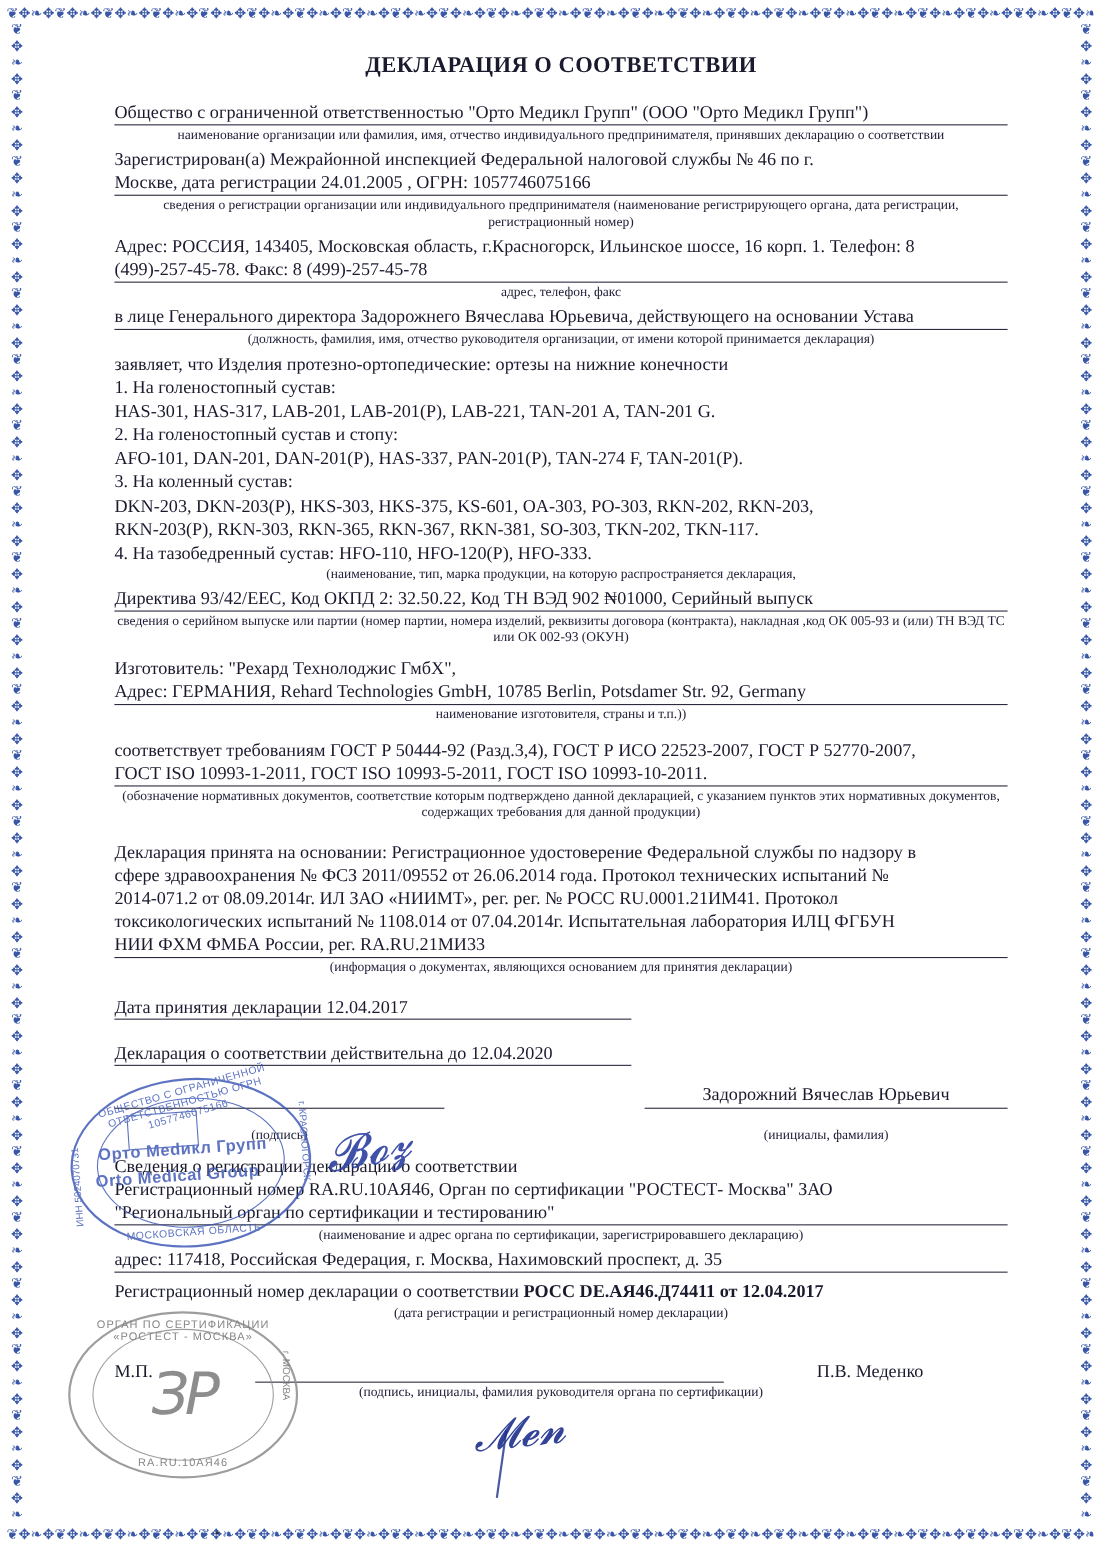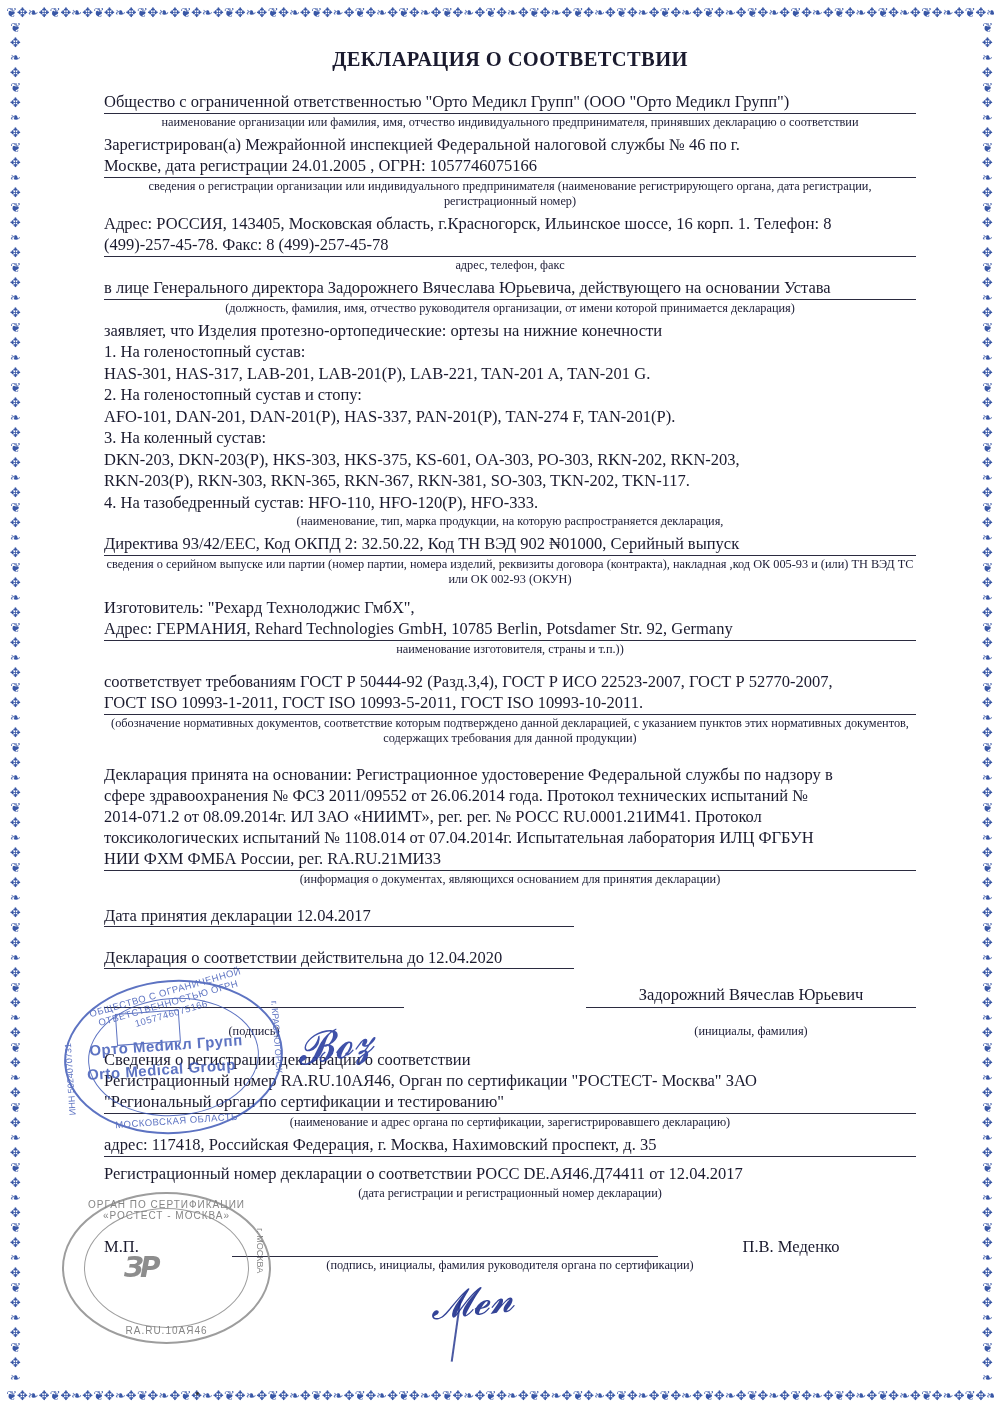--- a/index.html
+++ b/index.html
@@ -117,21 +117,21 @@
   .sigcol.right .name {
     font-size: 16.5px;
     text-align: center;
     padding-bottom: 2px;
   }
 
   .regnum {
     font-size: 16.5px;
     line-height: 22px;
   }
-  .regnum b { font-weight: normal; }
+  .regnum b { font-weight: bold; }
 
   .mp-row {
     display: flex;
     align-items: flex-end;
     justify-content: space-between;
     margin-top: 29px;
   }
   .mp { font-size: 16.5px; width: 120px; }
   .mp-line { flex: 1; border-bottom: 1px solid #2b2b40; height: 26px; margin: 0 8px; }
   .mp-name { width: 250px; text-align: center; font-size: 16.5px; }
@@ -253,27 +253,27 @@
     right: 4px; top: 34px;
     font-size: 9px;
     writing-mode: vertical-rl;
     height: 86px;
     font-family: "Liberation Sans", sans-serif;
   }
   .stamp-gray .logo {
     position: absolute;
     left: 60px; top: 52px;
     width: 86px; height: 44px;
-    font-size: 28px;
+    font-size: 53px;
     line-height: 44px;
     font-family: "DejaVu Sans", sans-serif;
     font-style: italic;
-    font-weight: bold;
+    font-weight: normal;
     color: #7a7a7a;
-    text-align: left;
+    text-align: center;
     letter-spacing: -4px;
   }
 
   
   .pen {
     position: absolute;
     color: #2b3fa0;
     font-family: "DejaVu Sans", sans-serif;
     pointer-events: none;
   }

